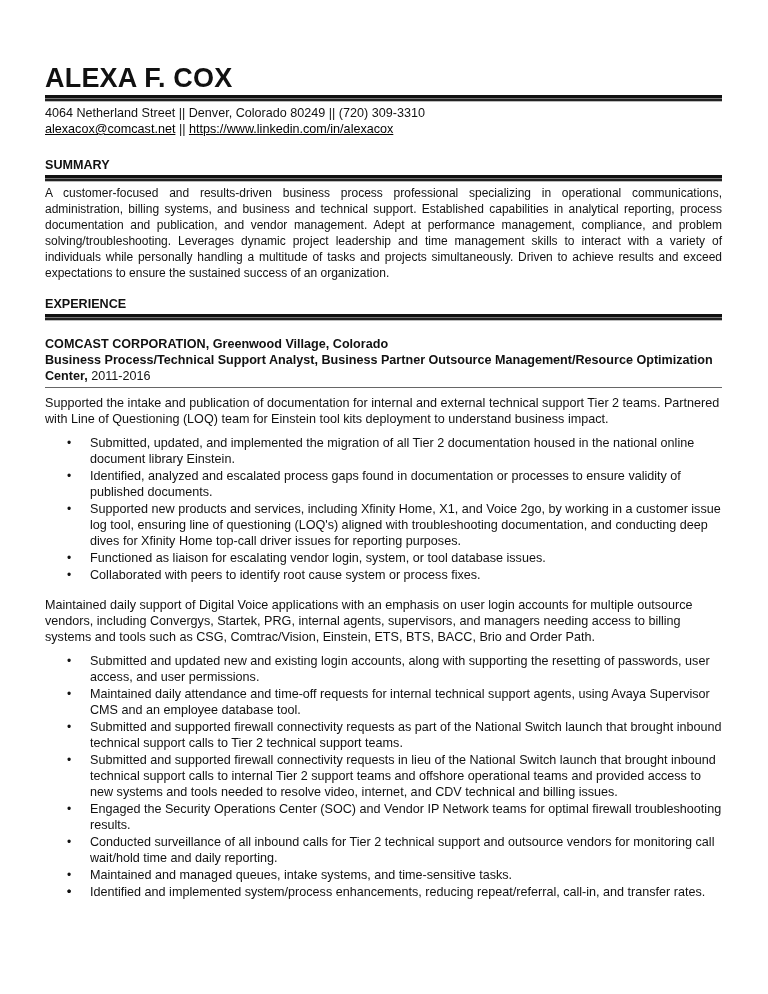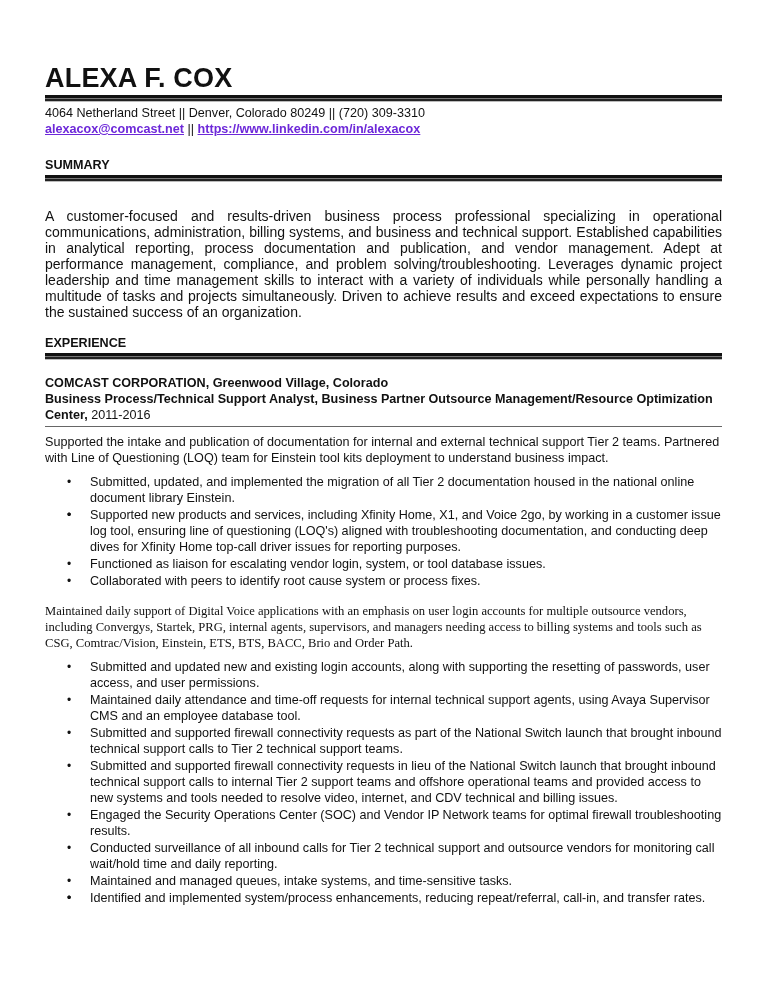--- a/index.html
+++ b/index.html
@@ -7,33 +7,33 @@
     width: 768px; height: 994px; overflow: hidden; position: relative;
     font-family: "Liberation Sans", sans-serif; color: #111;
   }
   .page { position: absolute; left: 45px; top: 63px; width: 677px; }
   .name { font-size: 27px; font-weight: bold; line-height: 30px; letter-spacing: 0.2px; margin: 0; }
   .rule-thick {
     height: 7px; margin-top: 2px;
     background: linear-gradient(#111 0, #111 3px, #777 3px, #777 4px, #222 4px, #222 6px, #bbb 6px, #bbb 7px);
   }
   .contact { font-size: 12.6px; line-height: 16px; margin-top: 3px; }
-  .contact a { color: #6d28d9; text-decoration: underline; font-weight: bold; }
+  .contact a { color: #000000; text-decoration: underline; font-weight: normal; }
   .section-title { font-size: 12.6px; font-weight: bold; margin: 0; line-height: 16px; }
   .summary-title { margin-top: 20px; }
   .exp-title { margin-top: 15px; }
   .summary {
-    font-size: 14px; line-height: 16px; text-align: justify; margin-top: 26px;
+    font-size: 12px; line-height: 16px; text-align: justify; margin-top: 3px;
   }
   .company { font-size: 12.6px; line-height: 16px; margin-top: 15px; font-weight: bold; }
   .job { font-size: 12.6px; line-height: 16px; }
   .job b { font-weight: bold; }
   .thin-rule { height: 1px; background: #666; margin-top: 3px; }
   .para { font-size: 12.6px; line-height: 16px; margin-top: 7px; }
-  .para2 { margin-top: 14px; font-family: Liberation Serif, serif; }
+  .para2 { margin-top: 14px; }
   ul.bullets { list-style: none; margin: 8px 0 0 0; padding: 0; }
   ul.bullets li {
     position: relative; padding-left: 45px; font-size: 12.6px; line-height: 16px; margin-bottom: 1px;
   }
   ul.bullets li .dot {
     position: absolute; left: 22px; top: 0; font-size: 12px;
   }
 </style>
 </head>
 <body>
@@ -56,21 +56,21 @@
   <div class="rule-thick"></div>
 
   <div>
     <div class="company">COMCAST CORPORATION, Greenwood Village, Colorado</div>
     <div class="job"><b>Business Process/Technical Support Analyst, Business Partner Outsource Management/Resource Optimization Center,</b><span> 2011-2016</span></div>
     <div class="thin-rule"></div>
 
     <div class="para">Supported the intake and publication of documentation for internal and external technical support Tier 2 teams. Partnered with Line of Questioning (LOQ) team for Einstein tool kits deployment to understand business impact.</div>
     <ul class="bullets">
       <li><span class="dot">•</span><span>Submitted, updated, and implemented the migration of all Tier 2 documentation housed in the national online document library Einstein.</span></li>
-      <li><span class="dot">•</span></li>
+      <li><span class="dot">•</span><span>Identified, analyzed and escalated process gaps found in documentation or processes to ensure validity of published documents.</span></li>
       <li><span class="dot">•</span><span>Supported new products and services, including Xfinity Home, X1, and Voice 2go, by working in a customer issue log tool, ensuring line of questioning (LOQ's) aligned with troubleshooting documentation, and conducting deep dives for Xfinity Home top-call driver issues for reporting purposes.</span></li>
       <li><span class="dot">•</span><span>Functioned as liaison for escalating vendor login, system, or tool database issues.</span></li>
       <li><span class="dot">•</span><span>Collaborated with peers to identify root cause system or process fixes.</span></li>
     </ul>
 
     <div class="para para2">Maintained daily support of Digital Voice applications with an emphasis on user login accounts for multiple outsource vendors, including Convergys, Startek, PRG, internal agents, supervisors, and managers needing access to billing systems and tools such as CSG, Comtrac/Vision, Einstein, ETS, BTS, BACC, Brio and Order Path.</div>
     <ul class="bullets">
       <li><span class="dot">•</span><span>Submitted and updated new and existing login accounts, along with supporting the resetting of passwords, user access, and user permissions.</span></li>
       <li><span class="dot">•</span><span>Maintained daily attendance and time-off requests for internal technical support agents, using Avaya Supervisor CMS and an employee database tool.</span></li>
       <li><span class="dot">•</span><span>Submitted and supported firewall connectivity requests as part of the National Switch launch that brought inbound technical support calls to Tier 2 technical support teams.</span></li>

